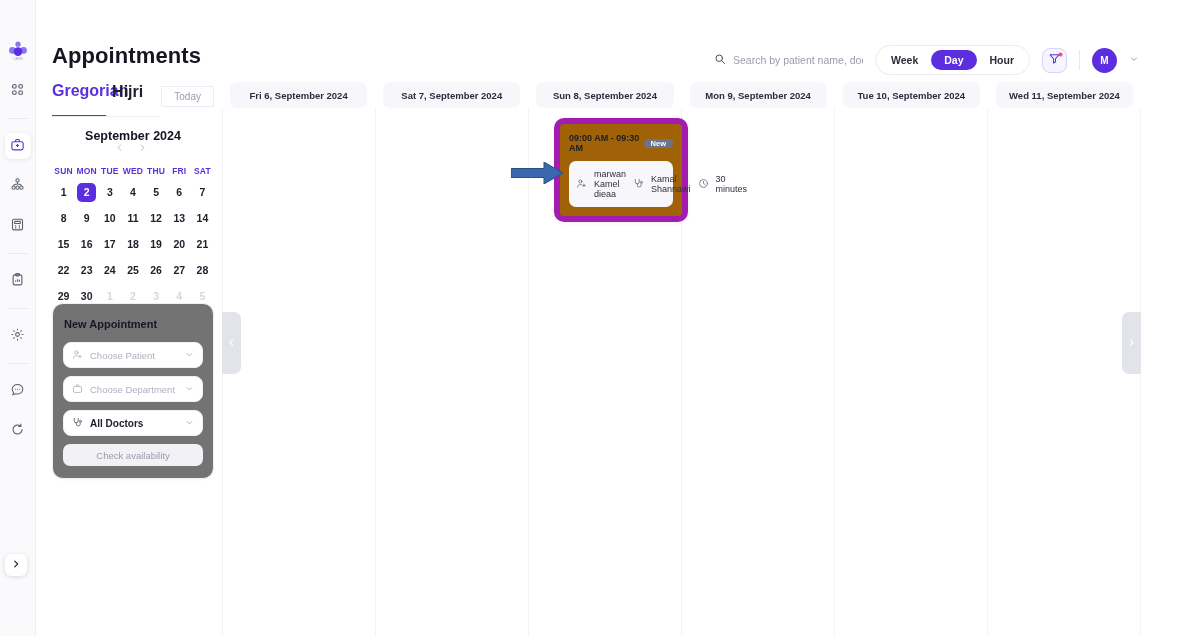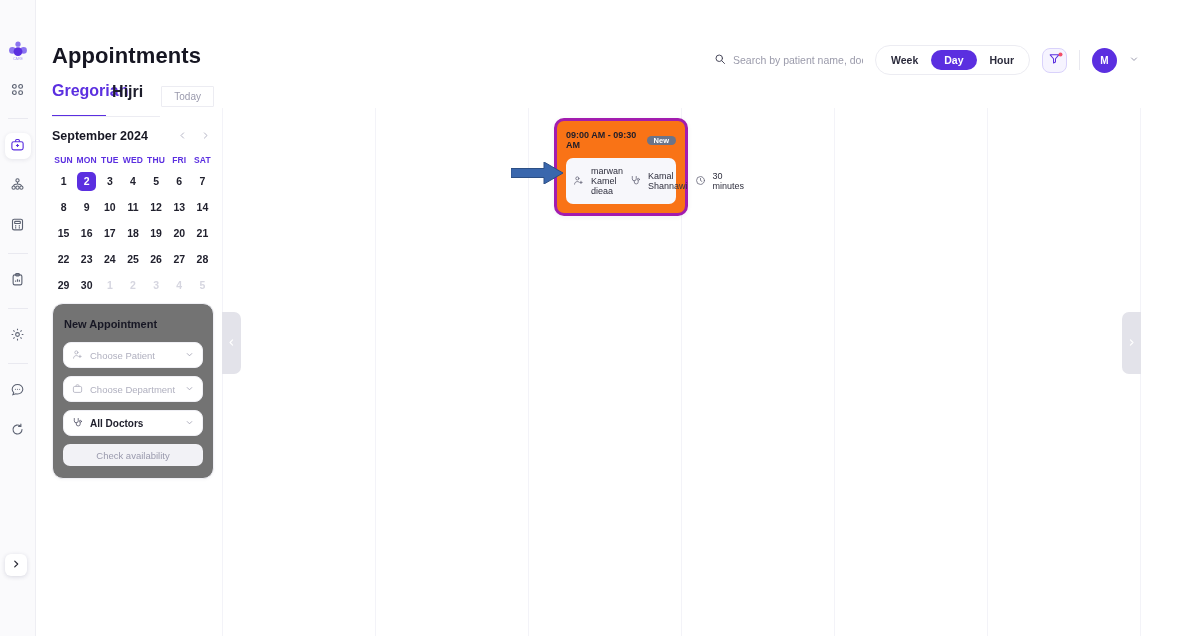--- a/index.html
+++ b/index.html
@@ -87,20 +87,21 @@
   .cal-tab.off { border-bottom: 1px solid #ececf2; }
   .today-btn {
     margin-left: 12px; margin-bottom: 6px;
     border: 1px solid #ececf2; border-radius: 1px;
     font-size: 10px; color: #9a9aad; padding: 4px 12px; background: #fff;
   }
   .tabs-underline { position:absolute; left:0; bottom:0; height:1px; width:108px; background:#ececf2; }
   .month-row {
     display: flex; align-items: center; justify-content: space-between;
     margin-top: 12px;
+    flex-direction: column;
   }
   .month-name { font-size: 12.5px; font-weight: 700; color: #161622; }
   .month-navs { display: flex; gap: 14px; padding-right: 4px; }
   .month-navs span { color: #b4b4c4; font-size: 10px; }
   .cal-grid {
     margin-top: 12px; display: grid; grid-template-columns: repeat(7, 1fr);
     row-gap: 7px; text-align: center;
   }
   .dow { font-size: 8.5px; font-weight: 700; color: #5b2fe0; letter-spacing: .2px; }
   .day { font-size: 10.5px; font-weight: 700; color: #21212e; height: 19px; line-height: 19px; }
@@ -140,21 +141,21 @@
     display: flex; align-items: center; justify-content: center;
     font-size: 9.5px; font-weight: 700; color: #2b2b3c;
   }
   .grid-lines { position: absolute; left: 0; top: 26px; right: 0; bottom: 0; display: flex; }
   .grid-col { flex: 1; border-right: 1px solid #f3f3f8; }
   .grid-col:first-child { border-left: 1px solid #f3f3f8; }
 
   
   #appt-card {
     position: absolute; left: 332px; top: 36px; width: 134px;
-    background: #f97316; border: 3px solid #a21caf; border-radius: 10px;
+    background: #a16207; border: 6px solid #a21caf; border-radius: 10px;
     padding: 9px 9px 9px 9px;
     box-shadow: 0 1px 5px rgba(40,40,80,.06);
   }
   .ac-top { display: flex; align-items: center; justify-content: space-between; }
   .ac-time { font-size: 9px; font-weight: 700; color: #1d1d2b; }
   .ac-badge {
     background: #6b7489; color: #ffffff; font-size: 7.5px; font-weight: 700;
     border-radius: 20px; padding: 0 7px;
   }
   .ac-body {
@@ -464,20 +465,28 @@
         <svg width="9" height="9" viewBox="0 0 24 24" fill="none" stroke="currentColor" stroke-width="2.4" stroke-linecap="round" stroke-linejoin="round">
             <path d="M6 9.5l6 6 6-6"></path>
           </svg>
       </span>
     </div>
 
     <div class="na-btn">Check availability</div>
   </div>
 
   <div id="board">
+    <div class="day-headers" id="day-headers">
+        <div class="day-col-head">Fri 6, September 2024</div>
+        <div class="day-col-head">Sat 7, September 2024</div>
+        <div class="day-col-head">Sun 8, September 2024</div>
+        <div class="day-col-head">Mon 9, September 2024</div>
+        <div class="day-col-head">Tue 10, September 2024</div>
+        <div class="day-col-head">Wed 11, September 2024</div>
+      </div>
     <div class="grid-lines" id="grid-lines">
         <div class="grid-col"></div>
         <div class="grid-col"></div>
         <div class="grid-col"></div>
         <div class="grid-col"></div>
         <div class="grid-col"></div>
         <div class="grid-col"></div>
       </div>
 
     <div id="appt-card">

